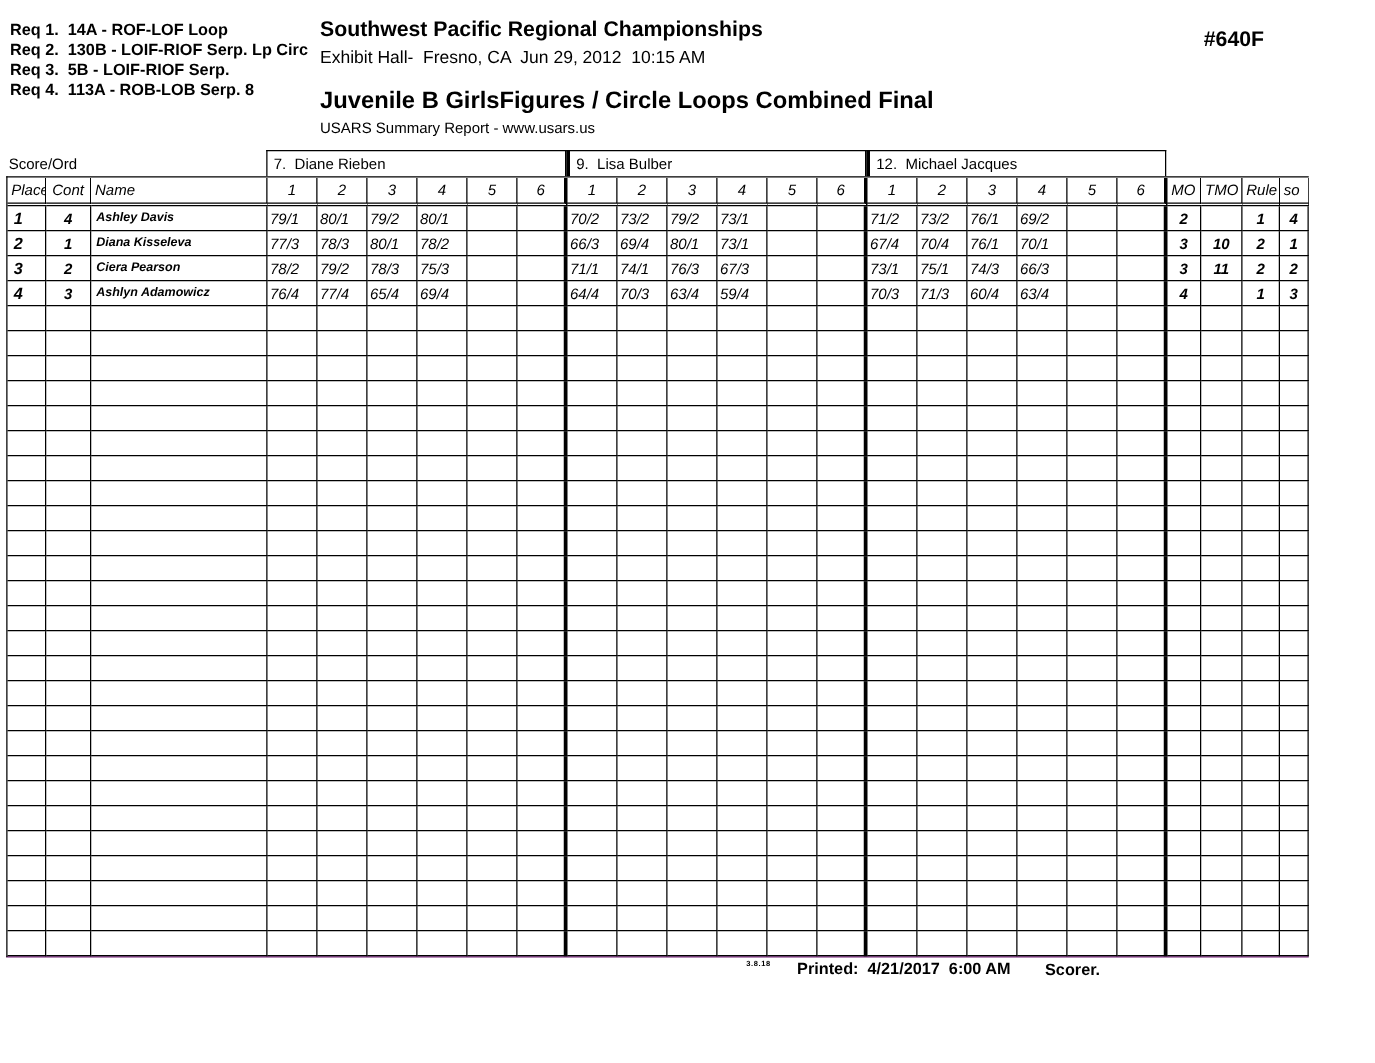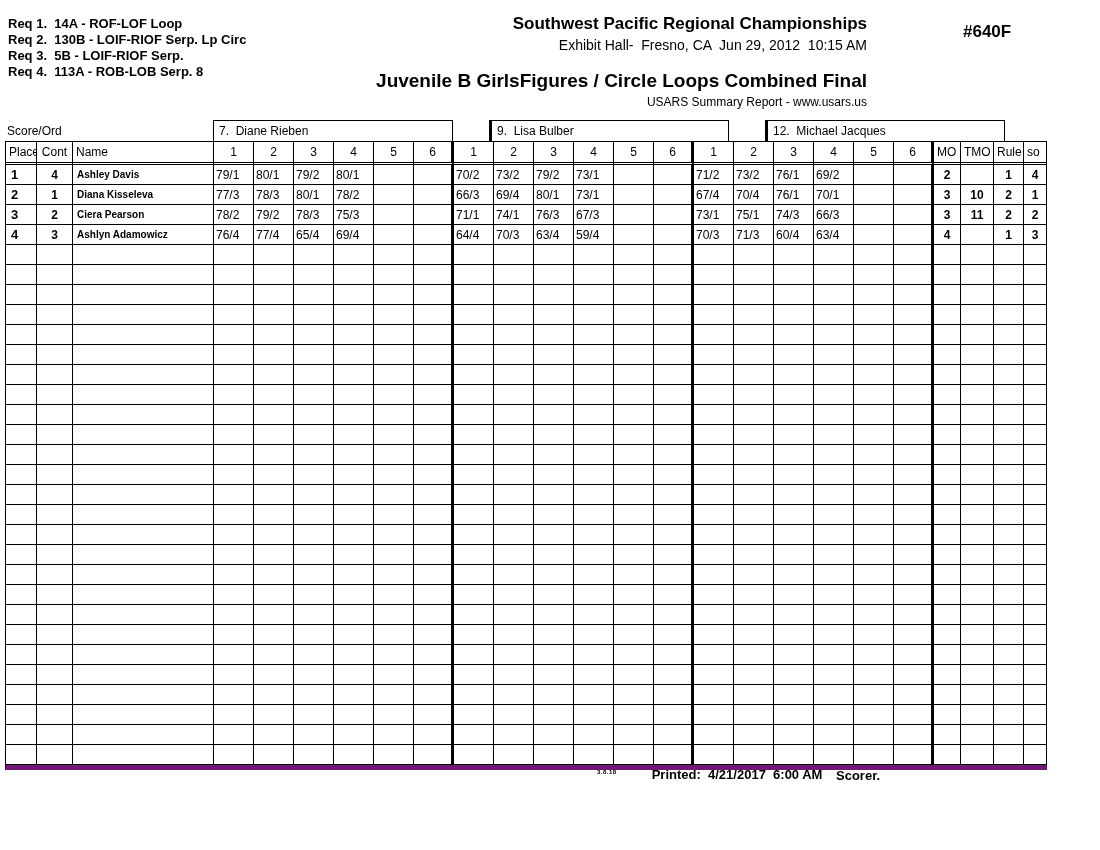--- a/index.html
+++ b/index.html
@@ -2,54 +2,54 @@
 <html><head>
 <meta charset="utf-8">
 <style>
   html,body{margin:0;padding:0;background:#fff;}
   body{width:1100px;height:850px;position:relative;font-family:"Liberation Sans",sans-serif;color:#000;}
   .sheet{position:absolute;inset:0;background:#fff;}
 
   
   .req{position:absolute;left:8px;top:16px;font-size:13px;font-weight:bold;line-height:16px;}
   .req div{white-space:pre;}
-  .titles{position:absolute;left:267px;top:14px;width:600px;text-align:right;}
+  .titles{position:absolute;left:256px;top:14px;width:600px;text-align:left;}
   .t1{font-size:17px;font-weight:bold;white-space:pre;}
   .t2{font-size:14px;margin-top:3px;white-space:pre;}
   .t3{font-size:19px;font-weight:bold;margin-top:17px;white-space:pre;}
   .t4{font-size:12px;margin-top:3px;white-space:pre;}
   .docnum{position:absolute;left:963px;top:22px;font-size:17px;font-weight:bold;}
 
   
   .judge-row{position:absolute;left:5px;top:120px;display:flex;height:21px;}
   .corner{width:208px;display:flex;align-items:center;font-size:12px;padding-left:2px;box-sizing:border-box;}
   .jbox{width:240px;border:1px solid #000;border-bottom:none;display:flex;align-items:center;padding-left:5px;font-size:12px;box-sizing:border-box;white-space:pre;}
-  .thickL{border-left-width:3px;margin-left:36px;}
+  .thickL{border-left-width:3px;}
 
   
   .grid{position:absolute;left:5px;top:141px;display:grid;
         grid-template-columns:31px 36px 141px repeat(18,40px) 27px 33px 30px 23px;
         grid-template-rows:23px;grid-auto-rows:20px;
-        border-left:1px solid #000;border-top:1px solid #000;border-bottom:5px solid #701a75;
-        background:#fff;}
+        border-left:1px solid #000;border-top:1px solid #000;border-bottom:1px solid #701a75;
+        background:#fff;font-style:italic;}
   .c{border-right:1px solid #000;border-bottom:1px solid #000;box-sizing:border-box;
      display:flex;align-items:center;font-size:12px;overflow:hidden;white-space:nowrap;}
   .hdr{border-bottom:3px double #000;}
   .thickR{border-right-width:3px;}
   .b{font-weight:bold;}
   .left{padding-left:3px;}
   .pl{padding-left:5px;font-size:13px;}
   .nm{padding-left:4px;font-size:10px;}
   .ctr{justify-content:center;}
   .sc{padding-left:2px;}
 
   
   .footer-line{position:absolute;top:767px;left:597px;display:flex;align-items:flex-start;}
   .ver{font-size:6px;font-weight:bold;line-height:7px;margin-top:2px;letter-spacing:0.5px;}
-  .printed{font-size:13px;font-weight:bold;margin-left:19px;white-space:pre;padding-left:16px;}
+  .printed{font-size:13px;font-weight:bold;margin-left:5px;white-space:pre;padding-left:16px;}
   .scorer{position:absolute;top:768px;left:836px;font-size:13px;font-weight:bold;}
 </style>
 </head>
 <body>
 
 <div class="sheet">
 
   <div class="req">
     <div>Req 1.  14A - ROF-LOF Loop</div>
     <div>Req 2.  130B - LOIF-RIOF Serp. Lp Circ</div>

